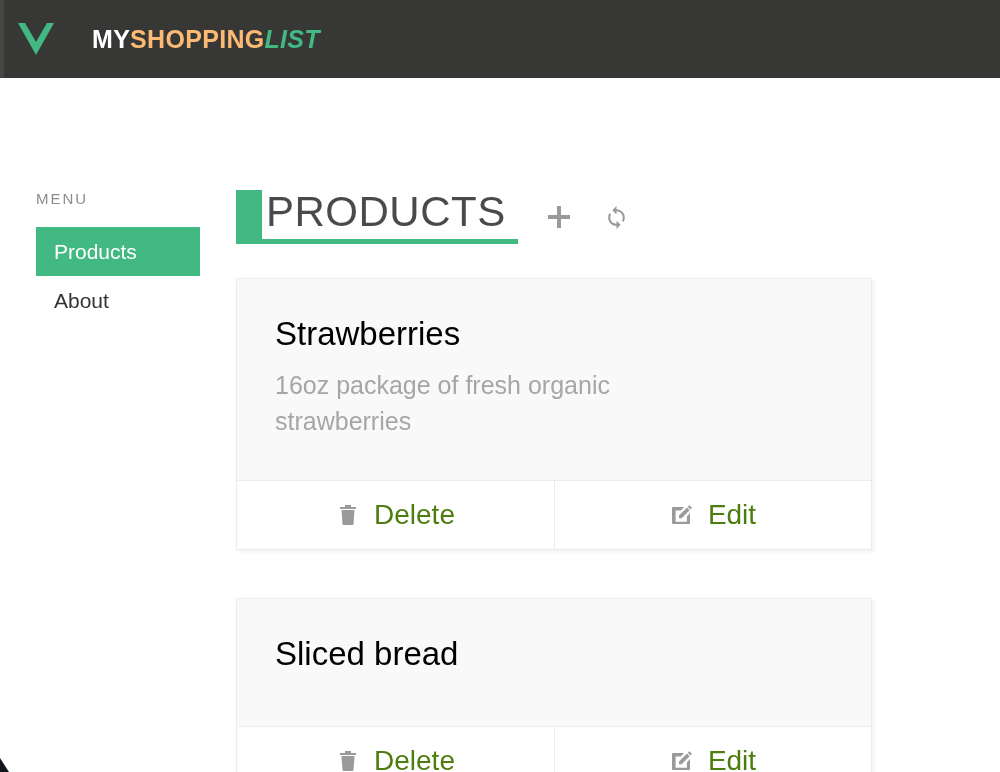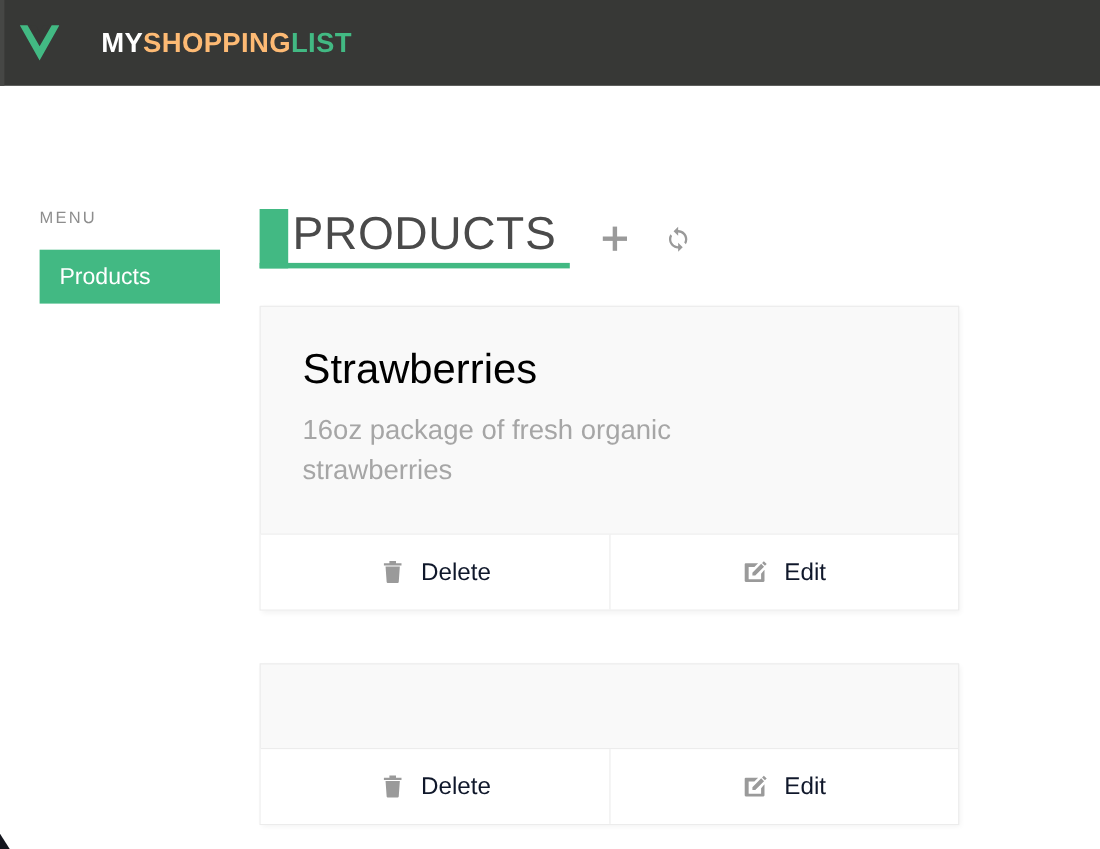--- a/index.html
+++ b/index.html
@@ -36,21 +36,21 @@
   .brand-text {
     margin-left: 38px;
     font-size: 25px;
     font-weight: bold;
     letter-spacing: 0.3px;
     white-space: nowrap;
     line-height: 1;
   }
   .brand-my   { color: #ffffff; margin-top: 12px; }
   .brand-shop { color: #fdba74; }
-  .brand-list { color: #42b983; }
+  .brand-list { color: #42b983; font-style: italic; }
 
   
   .page {
     display: flex;
     align-items: flex-start;
     padding-top: 84px;
     height: 694px;
     margin-top: 28px;
   }
 
@@ -134,21 +134,21 @@
   .card {
     background: #f9f9f9;
     border: 1px solid #ececec;
     box-shadow: 2px 2px 5px rgba(0,0,0,0.055);
     margin-bottom: 48px;
   }
   .card-body {
     padding: 36px 38px 40px 38px;
   }
   .card-title {
-    font-size: 38px;
+    font-size: 33px;
     font-weight: normal;
     color: #000000;
     line-height: 1.15;
     margin-bottom: 14px;
   }
   .card-desc {
     font-size: 25px;
     color: #a6a6a6;
     line-height: 1.45;
     max-width: 430px;
@@ -158,22 +158,22 @@
     background: #ffffff;
     border-top: 1px solid #ececec;
   }
   .card-action {
     flex: 1 1 50%;
     height: 68px;
     display: flex;
     align-items: center;
     justify-content: center;
     gap: 14px;
-    font-size: 22px;
-    color: #0f172a;
+    font-size: 28px;
+    color: #4d7c0f;
     cursor: pointer;
   }
   .card-action + .card-action { border-left: 1px solid #ececec; }
   .card-action svg { display: block; color: #9a9a9a; }
 
   
   .cursor-artifact {
     position: absolute;
     left: 0;
     bottom: 0;
@@ -200,20 +200,23 @@
 
 <div class="page">
 
   <div class="sidebar">
     <div class="menu-label">MENU</div>
 
     <div class="menu-item active">
       <span>Products</span>
     </div>
 
+    <div class="menu-item">
+      <span>About</span>
+    </div>
   </div>
 
   <div class="content">
 
     <div class="page-heading">
       <div class="heading-wrap">
         <div class="heading-bar-v"></div>
         <div class="heading-bar-h"></div>
         <h1 class="heading-title">PRODUCTS</h1>
       </div>
@@ -250,20 +253,21 @@
             <path d="M3 4h11.2l-3.4 3.4H5.6v11.3h11.3v-5.2L20 10v10a1 1 0 0 1-1 1H3a1 1 0 0 1-1-1V5a1 1 0 0 1 1-1z"></path>
             <path d="M19.4 2.2 22 4.8l-1.6 1.6-2.6-2.6 1.6-1.6zM17 4.6l2.6 2.6-8 8H9v-2.6l8-8z"></path>
           </svg>
           <span>Edit</span>
         </div>
       </div>
     </div>
 
     <div class="card">
       <div class="card-body">
+        <h2 class="card-title">Sliced bread</h2>
       </div>
       <div class="card-footer">
         <div class="card-action">
           <svg width="24" height="24" viewBox="0 0 24 24" fill="currentColor">
             <path d="M9 2h6v2h5v2H4V4h5V2zM5.5 7h13l-1 14.2a1 1 0 0 1-1 .8H7.5a1 1 0 0 1-1-.8L5.5 7z"></path>
           </svg>
           <span>Delete</span>
         </div>
         <div class="card-action">
           <svg width="24" height="24" viewBox="0 0 24 24" fill="currentColor">

